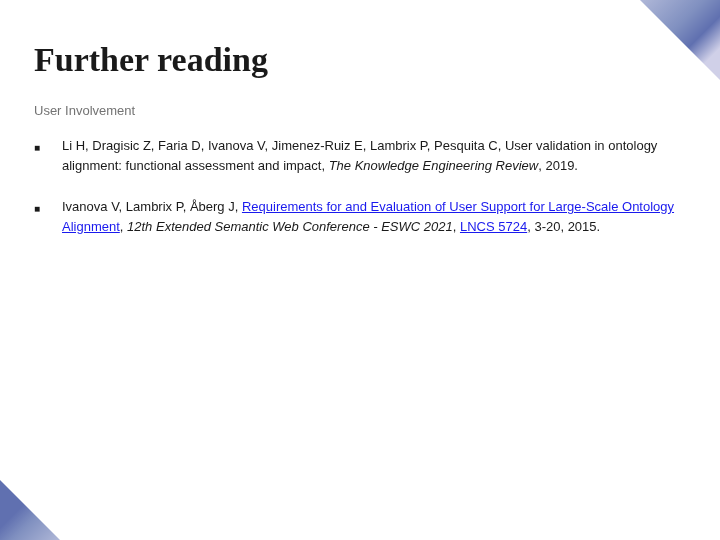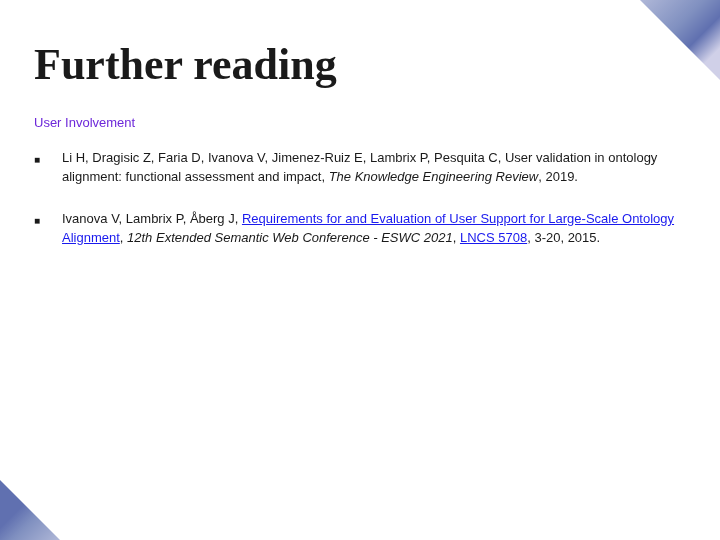--- a/index.html
+++ b/index.html
@@ -43,30 +43,30 @@
       left: 34px;
       right: 34px;
       bottom: 30px;
     }
 
     .title-block {
       margin-bottom: 24px;
     }
 
     .title-main {
-      font-size: 44px;
+      font-size: 34px;
       font-weight: bold;
       color: #1a1a1a;
       line-height: 1.15;
       display: block;
     }
 
     .section-label {
       font-size: 13px;
-      color: #6d28d9;
+      color: #737373;
       margin-bottom: 18px;
       font-family: Arial, Helvetica, sans-serif;
     }
 
     .references-list {
       list-style: none;
       padding: 0;
     }
 
     .ref-item {
@@ -118,17 +118,17 @@
     <li class="ref-item">
       <span class="bullet">■</span>
       <span class="ref-text">
         Li H, Dragisic Z, Faria D, Ivanova V, Jimenez-Ruiz E, Lambrix P, Pesquita C, User validation in ontology alignment: functional assessment and impact, <em>The Knowledge Engineering Review</em>, 2019.
       </span>
     </li>
 
     <li class="ref-item">
       <span class="bullet">■</span>
       <span class="ref-text">
-        Ivanova V, Lambrix P, Åberg J, <a href="#">Requirements for and Evaluation of User Support for Large-Scale Ontology Alignment</a>, <em>12th Extended Semantic Web Conference - ESWC 2021</em>, <a href="#">LNCS 5708</a>, 3-20, 2015.
+        Ivanova V, Lambrix P, Åberg J, <a href="#">Requirements for and Evaluation of User Support for Large-Scale Ontology Alignment</a>, <em>12th Extended Semantic Web Conference - ESWC 2021</em>, <a href="#">LNCS 5724</a>, 3-20, 2015.
       </span>
     </li>
   </ul>
 </div>
 
 </body></html>

